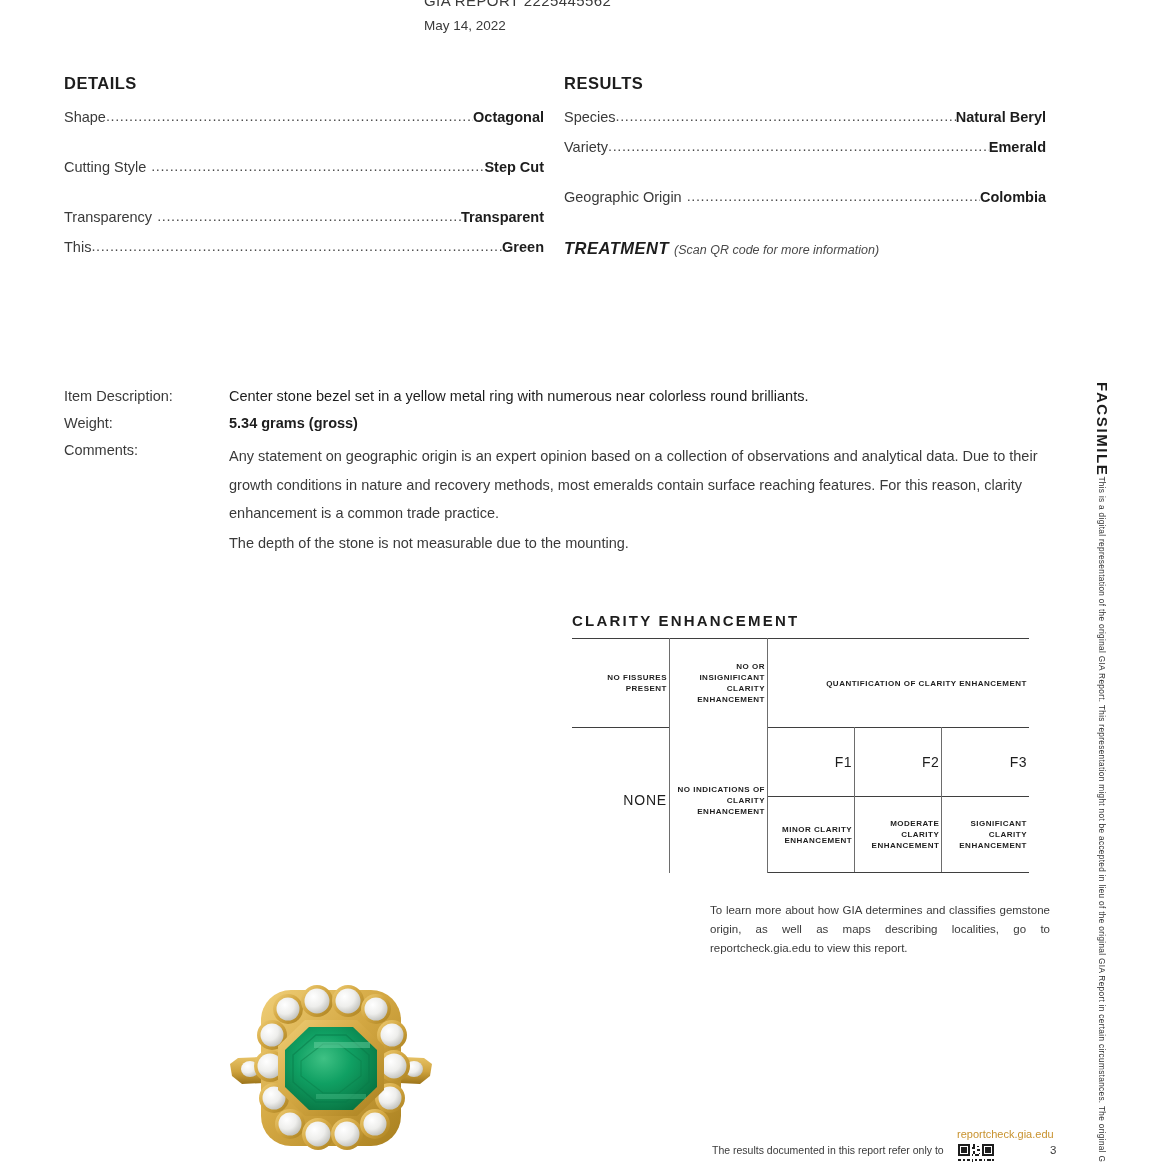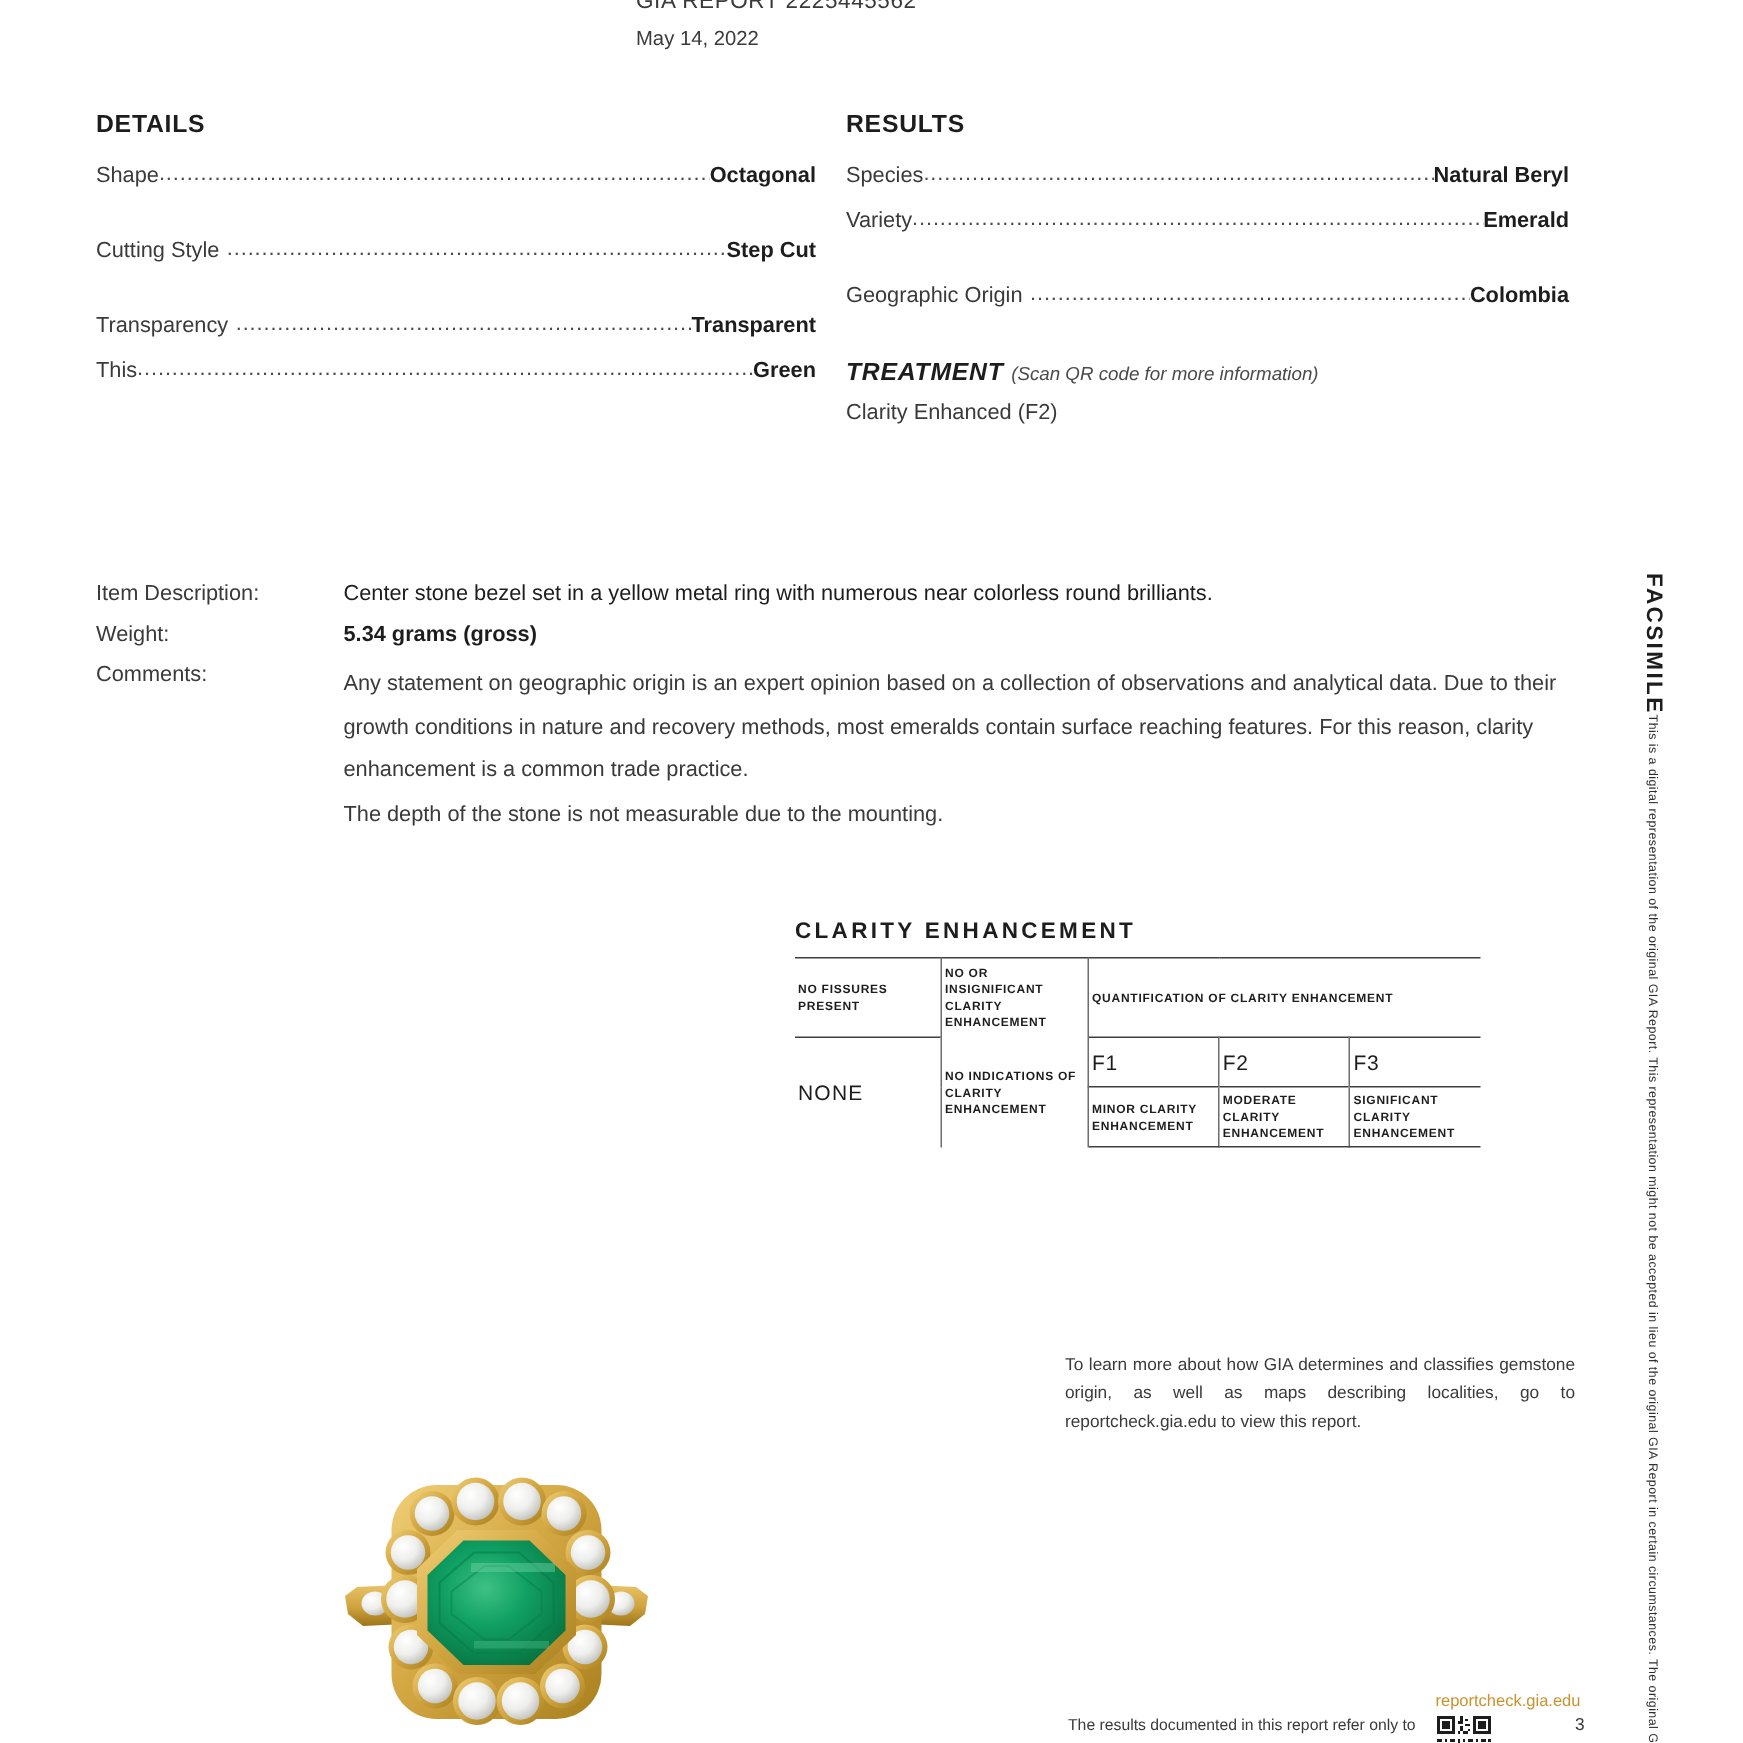--- a/index.html
+++ b/index.html
@@ -128,41 +128,41 @@
     line-height: 28.5px;
     color: #3a3a3a;
     margin: 0;
   }
   .comment-para + .comment-para { margin-top: 1px; }
   .comments-body { flex: 1 1 auto; max-width: 815px; }
 
   
   .clarity-wrap {
     position: absolute;
-    left: 530px;
+    left: 572px;
     top: 612px;
     width: 460px;
   }
   .clarity-title {
     font-size: 15px;
     font-weight: bold;
     letter-spacing: 2.2px;
     color: #1d1d1d;
     margin-bottom: 9px;
   }
   table.clarity {
     border-collapse: collapse;
     width: 457px;
     table-layout: fixed;
   }
   table.clarity td {
-    text-align: left;
+    text-align: right;
     vertical-align: middle;
     color: #1d1d1d;
-    padding: 3px 2px;
+    padding: 21px 2px;
   }
   .cl-tiny {
     font-size: 8px;
     font-weight: bold;
     letter-spacing: 0.5px;
     line-height: 11px;
   }
   .cl-none {
     font-size: 14px;
     letter-spacing: 0.8px;
@@ -314,21 +314,20 @@
   <div class="spec-row gap-label">
     <span class="spec-label">Geographic Origin</span>
     <span class="spec-leader">..........................................................................................................</span>
     <span class="spec-value">Colombia</span>
   </div>
 
   <div class="treatment-head">
     <span>TREATMENT</span>
     <span class="treatment-note">(Scan QR code for more information)</span>
   </div>
-  <div class="treatment-value">Clarity Enhanced (F2)</div>
 </div>
 
 <div class="item-block">
   <div class="item-row">
     <span class="item-label">Item Description:</span>
     <span class="item-value">Center stone bezel set in a yellow metal ring with numerous near colorless round brilliants.</span>
   </div>
   <div class="item-row">
     <span class="item-label">Weight:</span>
     <span class="item-value bold">5.34 grams (gross)</span>

